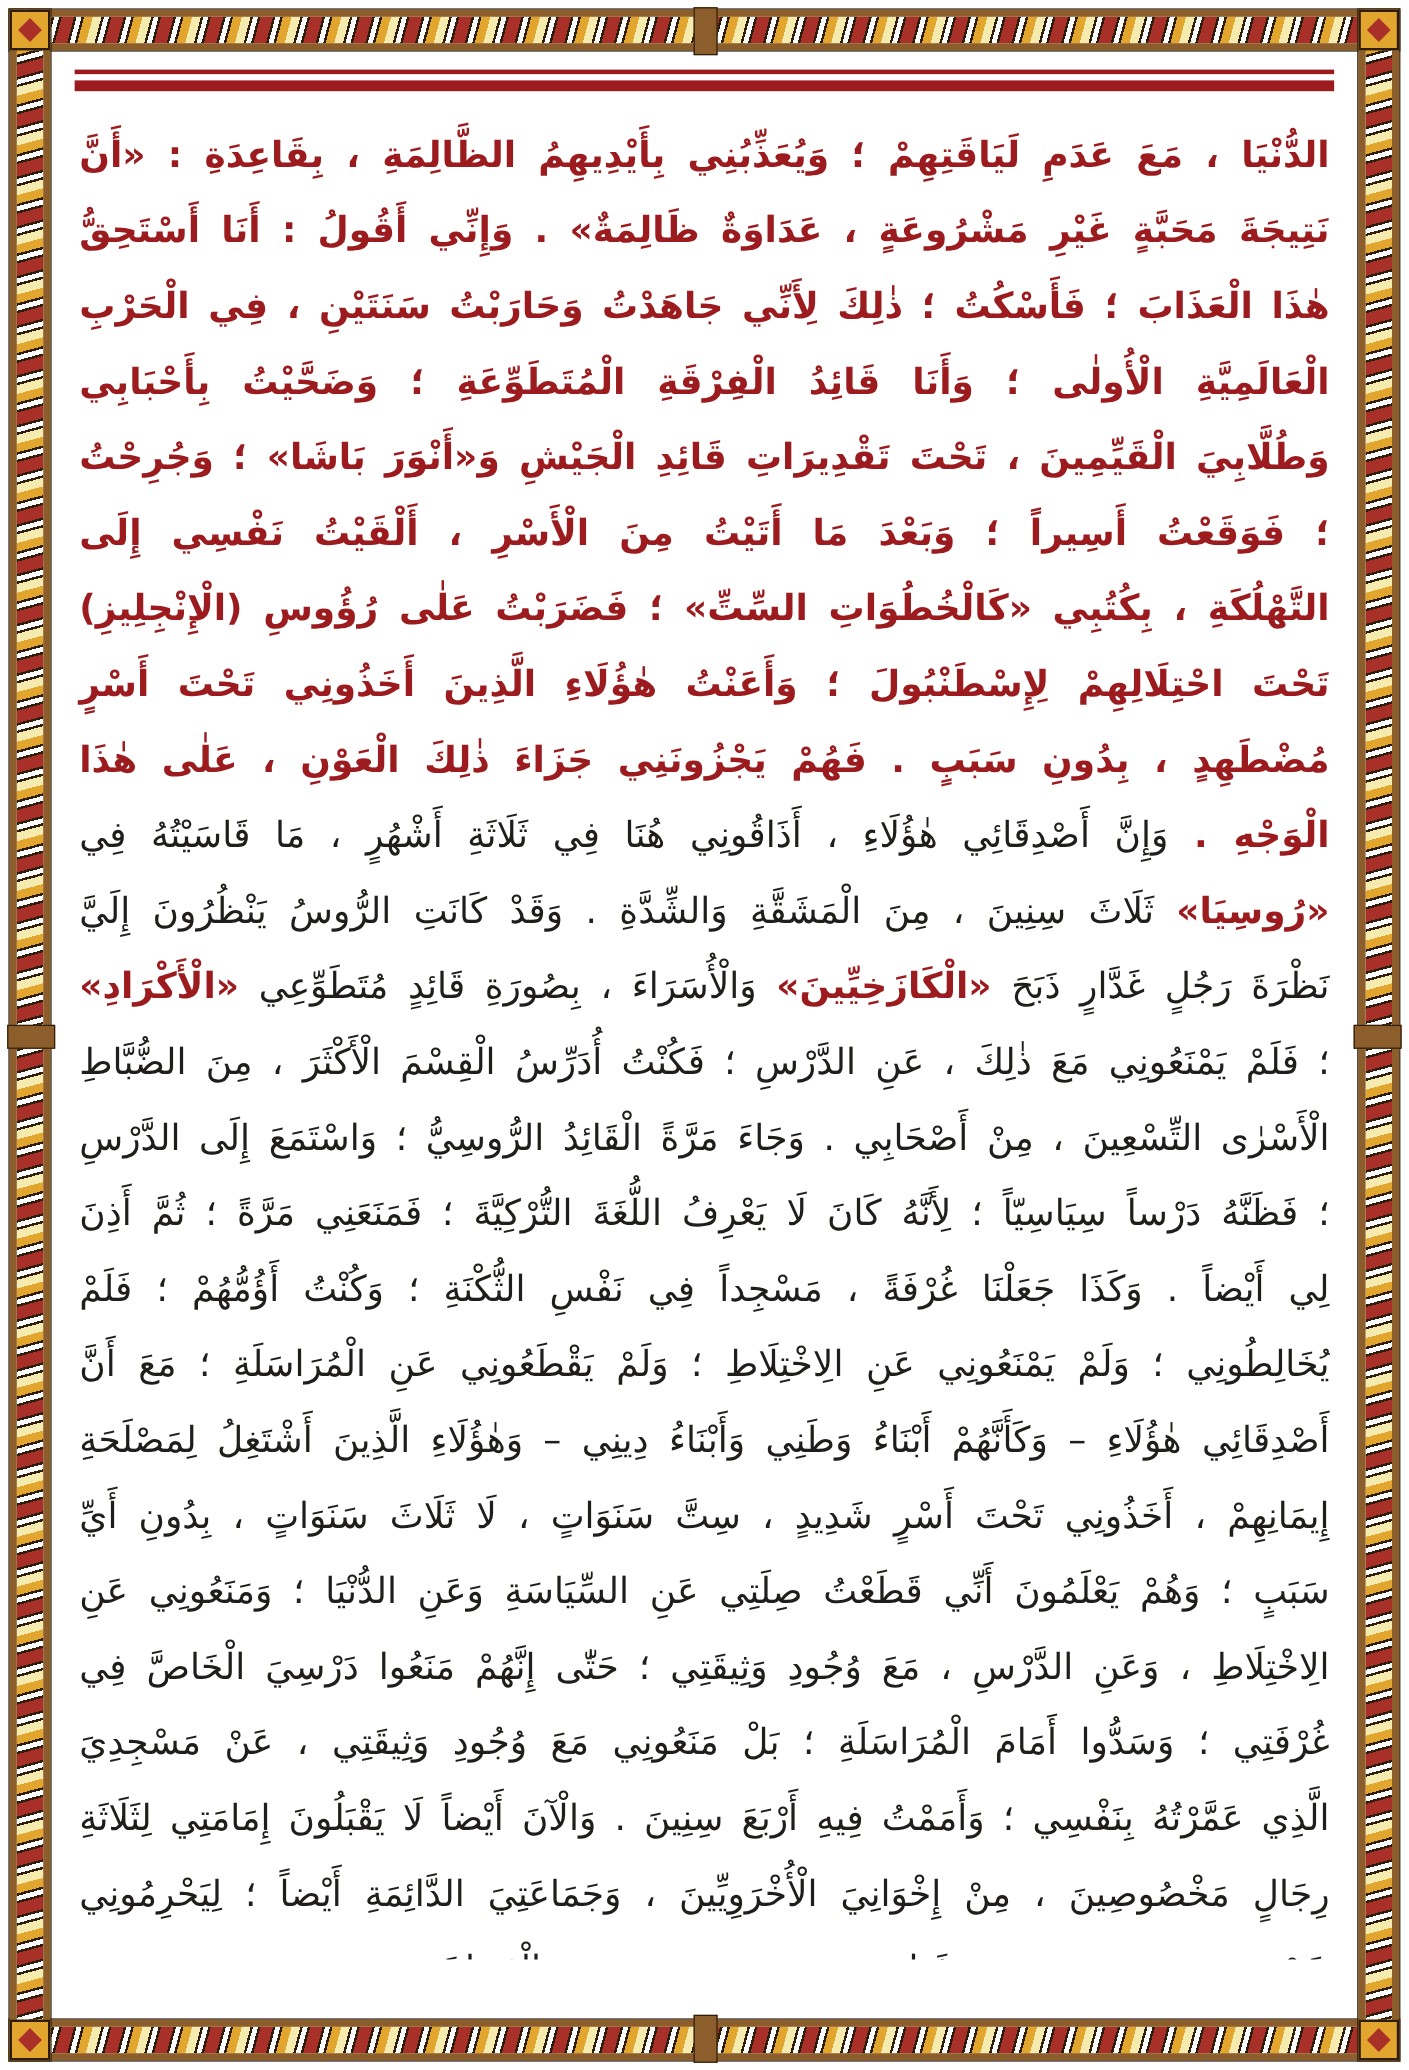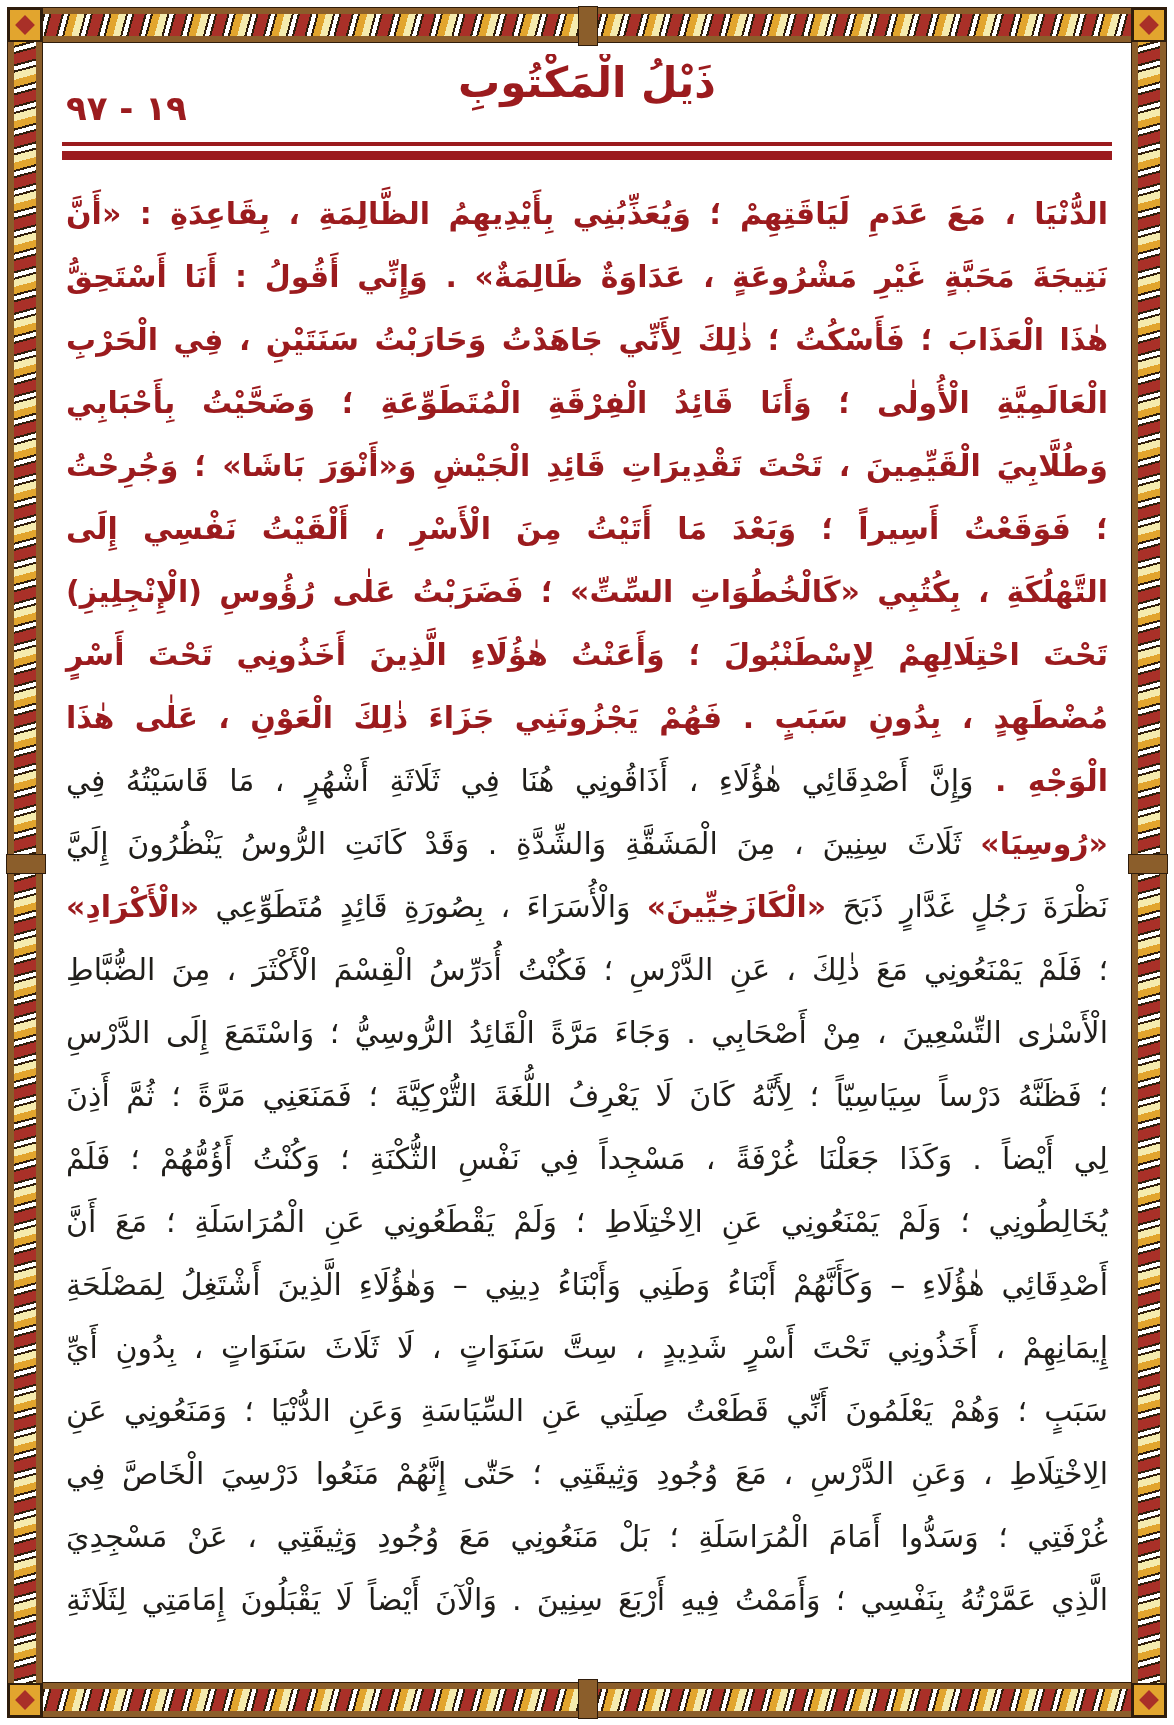--- a/index.html
+++ b/index.html
@@ -86,24 +86,20 @@
 <div class="corner c-tr"></div>
 <div class="corner c-bl"></div>
 <div class="corner c-br"></div>
 <div class="clasp-h top"></div>
 <div class="clasp-h bottom"></div>
 <div class="clasp-v left"></div>
 <div class="clasp-v right"></div>
 
 <div class="content">
 
-  <div class="page-header">
-    <div class="page-title">ذَيْلُ الْمَكْتُوبِ</div>
-    <div class="page-numbers">١٩ - ٩٧</div>
-  </div>
 
   <div class="rule-thin"></div>
   <div class="rule-gap"></div>
   <div class="rule-thick"></div>
 
   <p class="body-text"><span class="seg-red">الدُّنْيَا ، مَعَ عَدَمِ لَيَاقَتِهِمْ ؛ وَيُعَذِّبُنِي بِأَيْدِيهِمُ الظَّالِمَةِ ، بِقَاعِدَةِ : «أَنَّ نَتِيجَةَ مَحَبَّةٍ غَيْرِ مَشْرُوعَةٍ ، عَدَاوَةٌ ظَالِمَةٌ» . وَإِنِّي أَقُولُ : أَنَا أَسْتَحِقُّ هٰذَا الْعَذَابَ ؛ فَأَسْكُتُ ؛ ذٰلِكَ لِأَنِّي جَاهَدْتُ وَحَارَبْتُ سَنَتَيْنِ ، فِي الْحَرْبِ الْعَالَمِيَّةِ الْأُولٰى ؛ وَأَنَا قَائِدُ الْفِرْقَةِ الْمُتَطَوِّعَةِ ؛ وَضَحَّيْتُ بِأَحْبَابِي وَطُلَّابِيَ الْقَيِّمِينَ ، تَحْتَ تَقْدِيرَاتِ قَائِدِ الْجَيْشِ وَ«أَنْوَرَ بَاشَا» ؛ وَجُرِحْتُ ؛ فَوَقَعْتُ أَسِيراً ؛ وَبَعْدَ مَا أَتَيْتُ مِنَ الْأَسْرِ ، أَلْقَيْتُ نَفْسِي إِلَى التَّهْلُكَةِ ، بِكُتُبِي «كَالْخُطُوَاتِ السِّتِّ» ؛ فَضَرَبْتُ عَلٰى رُؤُوسِ (الْإِنْجِلِيزِ) تَحْتَ احْتِلَالِهِمْ لِإِسْطَنْبُولَ ؛ وَأَعَنْتُ هٰؤُلَاءِ الَّذِينَ أَخَذُونِي تَحْتَ أَسْرٍ مُضْطَهِدٍ ، بِدُونِ سَبَبٍ . فَهُمْ يَجْزُونَنِي جَزَاءَ ذٰلِكَ الْعَوْنِ ، عَلٰى هٰذَا الْوَجْهِ . </span><span class="seg-black">وَإِنَّ أَصْدِقَائِي هٰؤُلَاءِ ، أَذَاقُونِي هُنَا فِي ثَلَاثَةِ أَشْهُرٍ ، مَا قَاسَيْتُهُ فِي </span><span class="seg-red">«رُوسِيَا»</span><span class="seg-black"> ثَلَاثَ سِنِينَ ، مِنَ الْمَشَقَّةِ وَالشِّدَّةِ . وَقَدْ كَانَتِ الرُّوسُ يَنْظُرُونَ إِلَيَّ نَظْرَةَ رَجُلٍ غَدَّارٍ ذَبَحَ </span><span class="seg-red">«الْكَازَخِيِّينَ»</span><span class="seg-black"> وَالْأُسَرَاءَ ، بِصُورَةِ قَائِدٍ مُتَطَوِّعِي </span><span class="seg-red">«الْأَكْرَادِ»</span><span class="seg-black"> ؛ فَلَمْ يَمْنَعُونِي مَعَ ذٰلِكَ ، عَنِ الدَّرْسِ ؛ فَكُنْتُ أُدَرِّسُ الْقِسْمَ الْأَكْثَرَ ، مِنَ الضُّبَّاطِ الْأَسْرٰى التِّسْعِينَ ، مِنْ أَصْحَابِي . وَجَاءَ مَرَّةً الْقَائِدُ الرُّوسِيُّ ؛ وَاسْتَمَعَ إِلَى الدَّرْسِ ؛ فَظَنَّهُ دَرْساً سِيَاسِيّاً ؛ لِأَنَّهُ كَانَ لَا يَعْرِفُ اللُّغَةَ التُّرْكِيَّةَ ؛ فَمَنَعَنِي مَرَّةً ؛ ثُمَّ أَذِنَ لِي أَيْضاً . وَكَذَا جَعَلْنَا غُرْفَةً ، مَسْجِداً فِي نَفْسِ الثُّكْنَةِ ؛ وَكُنْتُ أَؤُمُّهُمْ ؛ فَلَمْ يُخَالِطُونِي ؛ وَلَمْ يَمْنَعُونِي عَنِ الِاخْتِلَاطِ ؛ وَلَمْ يَقْطَعُونِي عَنِ الْمُرَاسَلَةِ ؛ مَعَ أَنَّ أَصْدِقَائِي هٰؤُلَاءِ – وَكَأَنَّهُمْ أَبْنَاءُ وَطَنِي وَأَبْنَاءُ دِينِي – وَهٰؤُلَاءِ الَّذِينَ أَشْتَغِلُ لِمَصْلَحَةِ إِيمَانِهِمْ ، أَخَذُونِي تَحْتَ أَسْرٍ شَدِيدٍ ، سِتَّ سَنَوَاتٍ ، لَا ثَلَاثَ سَنَوَاتٍ ، بِدُونِ أَيِّ سَبَبٍ ؛ وَهُمْ يَعْلَمُونَ أَنِّي قَطَعْتُ صِلَتِي عَنِ السِّيَاسَةِ وَعَنِ الدُّنْيَا ؛ وَمَنَعُونِي عَنِ الِاخْتِلَاطِ ، وَعَنِ الدَّرْسِ ، مَعَ وُجُودِ وَثِيقَتِي ؛ حَتّٰى إِنَّهُمْ مَنَعُوا دَرْسِيَ الْخَاصَّ فِي غُرْفَتِي ؛ وَسَدُّوا أَمَامَ الْمُرَاسَلَةِ ؛ بَلْ مَنَعُونِي مَعَ وُجُودِ وَثِيقَتِي ، عَنْ مَسْجِدِيَ الَّذِي عَمَّرْتُهُ بِنَفْسِي ؛ وَأَمَمْتُ فِيهِ أَرْبَعَ سِنِينَ . وَالْآنَ أَيْضاً لَا يَقْبَلُونَ إِمَامَتِي لِثَلَاثَةِ رِجَالٍ مَخْصُوصِينَ ، مِنْ إِخْوَانِيَ الْأُخْرَوِيِّينَ ، وَجَمَاعَتِيَ الدَّائِمَةِ أَيْضاً ؛ لِيَحْرِمُونِي عَنْ ثَوَابِ الْجَمَاعَةِ . </span></p>
 
 </div>
 
 </body></html>

